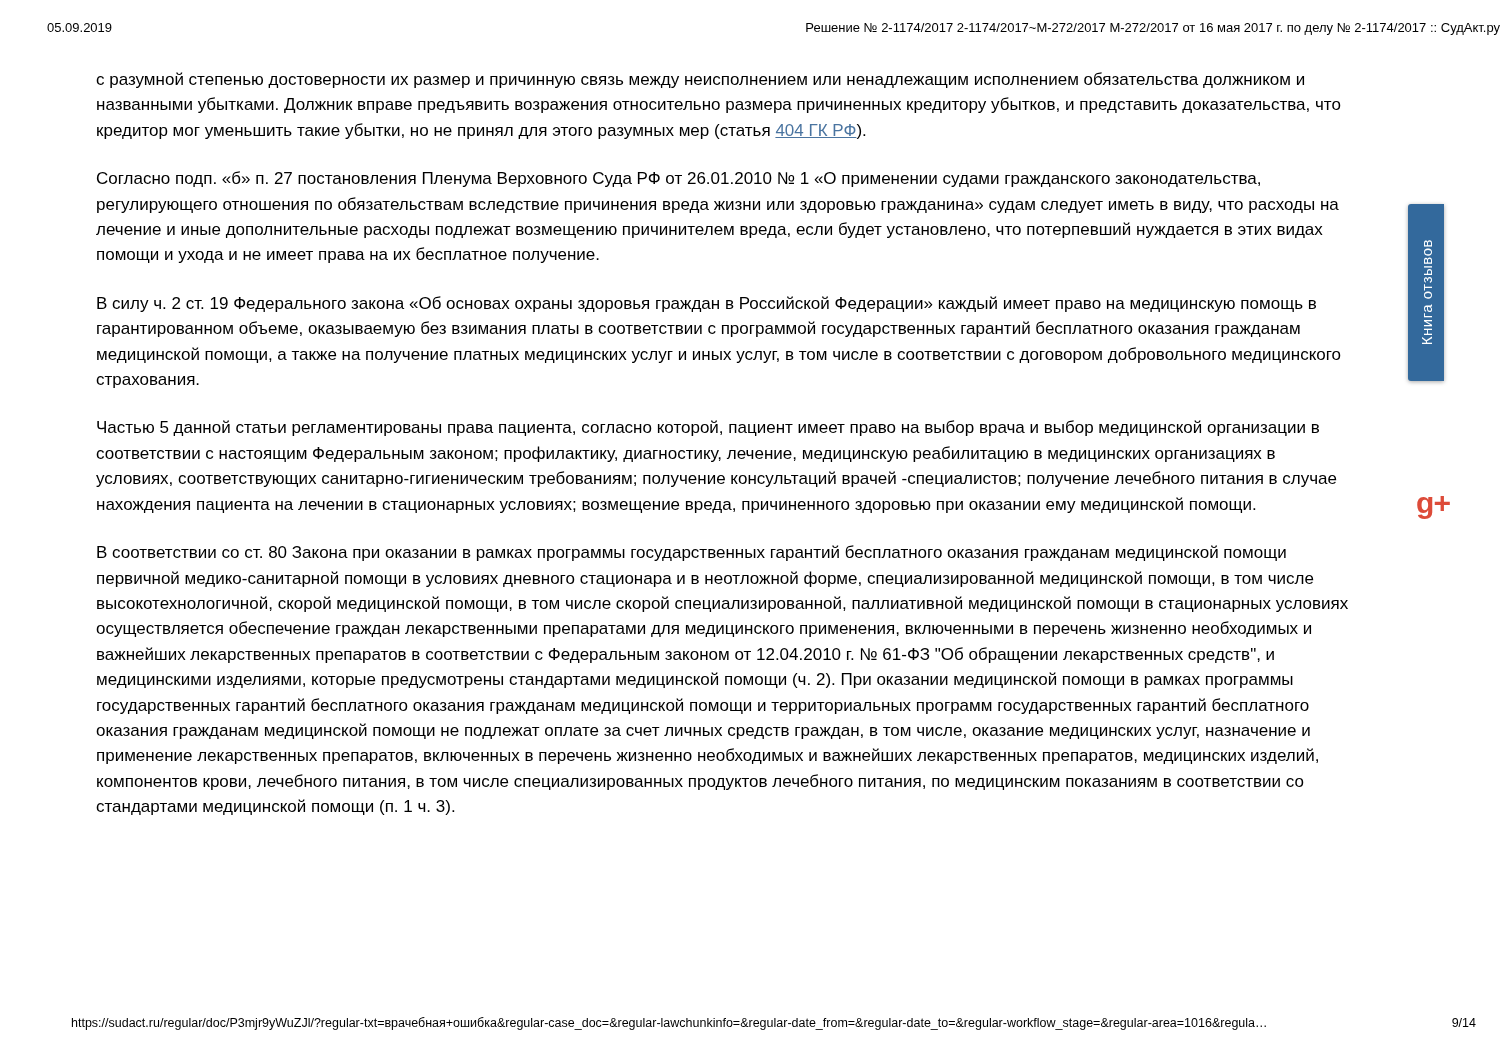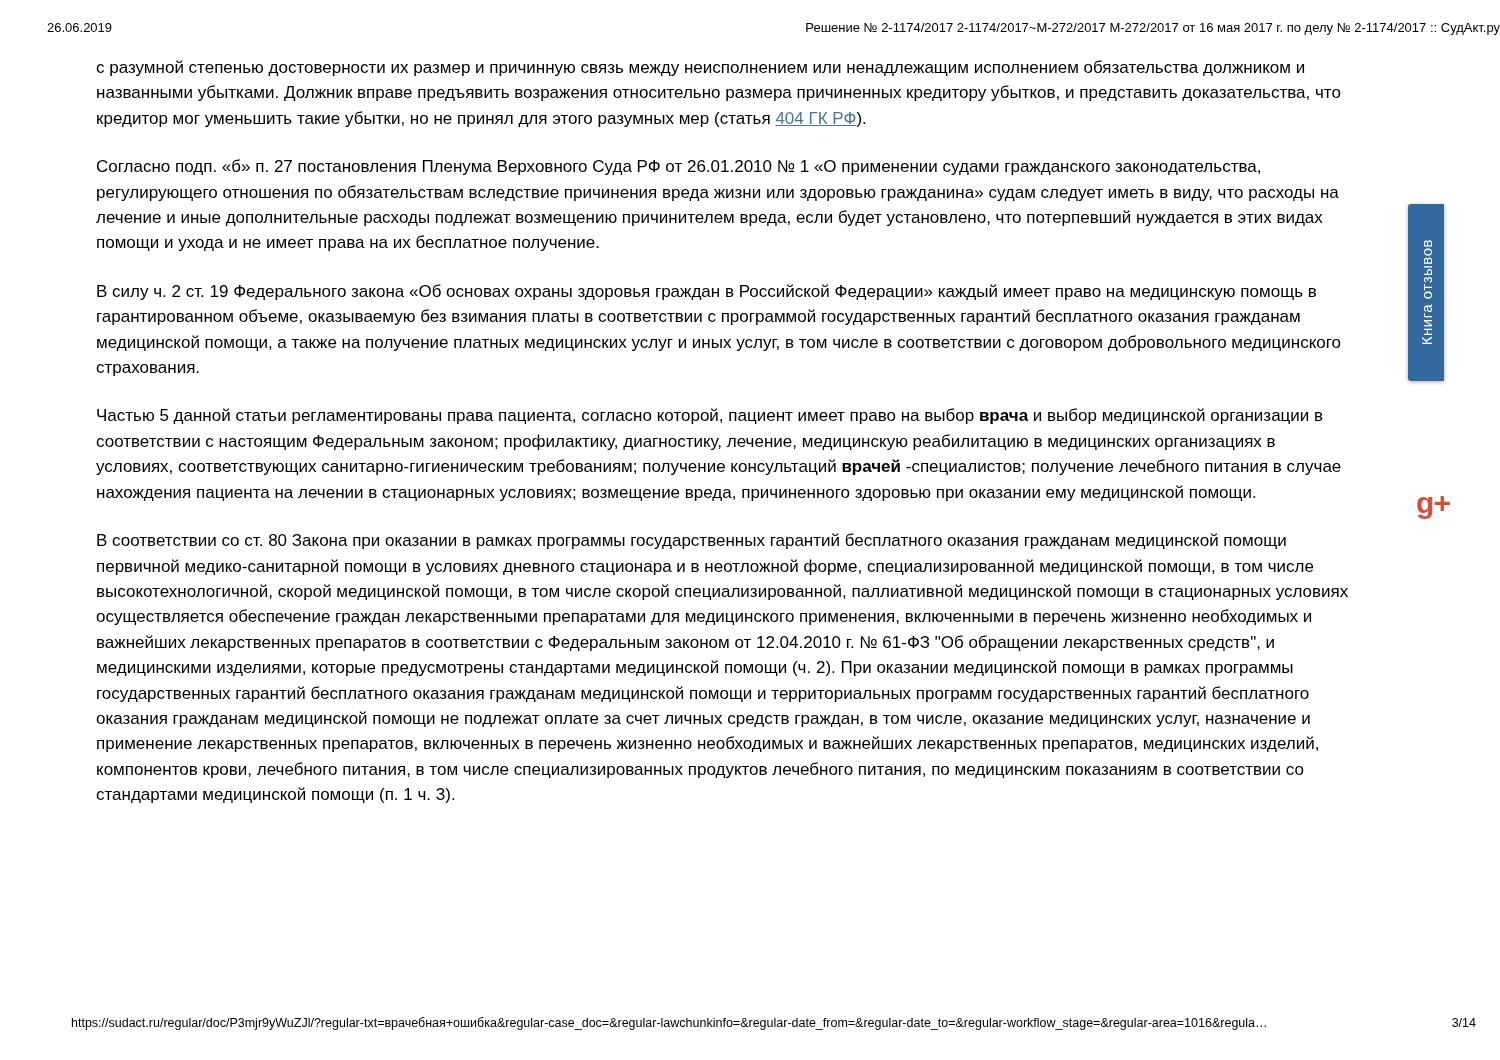--- a/index.html
+++ b/index.html
@@ -14,22 +14,22 @@
     position:absolute;top:20px;left:0;width:1500px;height:20px;
     font-size:13px;color:#000;
   }
   .print-date{position:absolute;left:47px;top:0;white-space:nowrap;}
   .print-title{position:absolute;left:0;right:0;text-align:right;white-space:nowrap;}
   
   .doc-body{
     position:absolute;top:55px;left:96px;width:1258px;
     font-size:17px;line-height:25.4px;color:#000;
   }
-  .doc-body p.para{margin:0 0 23px 0;padding:0;}
-  .bold{font-weight:bold;}
+  .doc-body p.para{margin:12px 0 23px 0;padding:0;}
+  .bold{font-weight:normal;}
   .doclink{
     color:var(--link-color,#4a74a0);
     text-decoration:underline;
     cursor:pointer;
   }
   
   .feedback-tab{
     position:absolute;left:1408px;top:204px;width:36px;height:177px;
     background:#33699c;color:#fff;
     border-radius:3px 0 0 3px;
@@ -58,21 +58,21 @@
     position:absolute;left:0;top:1016px;width:1500px;height:20px;
     font-size:12.5px;color:#000;margin-left:24px;
   }
   .print-url{position:absolute;left:47px;top:0;white-space:nowrap;max-width:1330px;overflow:hidden;}
   .page-indicator{position:absolute;right:48px;top:0;white-space:nowrap;}
 </style>
 </head>
 <body>
 
 <div class="print-header">
-  <span class="print-date">26.06.2019</span>
+  <span class="print-date">05.09.2019</span>
   <span class="print-title">Решение № 2-1174/2017 2-1174/2017~М-272/2017 М-272/2017 от 16 мая 2017 г. по делу № 2-1174/2017 :: СудАкт.ру</span>
 </div>
 
 <div class="doc-body">
     <p class="para"><span>с разумной степенью достоверности их размер и причинную связь между неисполнением или ненадлежащим исполнением обязательства должником и названными убытками. Должник вправе предъявить возражения относительно размера причиненных кредитору убытков, и представить доказательства, что кредитор мог уменьшить такие убытки, но не принял для этого разумных мер (статья </span><span class="doclink">404 ГК РФ</span><span>).</span></p>
     <p class="para"><span>Согласно подп. «б» п. 27 постановления Пленума Верховного Суда РФ от 26.01.2010 № 1 «О применении судами гражданского законодательства, регулирующего отношения по обязательствам вследствие причинения вреда жизни или здоровью гражданина» судам следует иметь в виду, что расходы на лечение и иные дополнительные расходы подлежат возмещению причинителем вреда, если будет установлено, что потерпевший нуждается в этих видах помощи и ухода и не имеет права на их бесплатное получение.</span></p>
     <p class="para"><span>В силу ч. 2 ст. 19 Федерального закона «Об основах охраны здоровья граждан в Российской Федерации» каждый имеет право на медицинскую помощь в гарантированном объеме, оказываемую без взимания платы в соответствии с программой государственных гарантий бесплатного оказания гражданам медицинской помощи, а также на получение платных медицинских услуг и иных услуг, в том числе в соответствии с договором добровольного медицинского страхования.</span></p>
     <p class="para"><span>Частью 5 данной статьи регламентированы права пациента, согласно которой, пациент имеет право на выбор </span><span class="bold">врача</span><span> и выбор медицинской организации в соответствии с настоящим Федеральным законом; профилактику, диагностику, лечение, медицинскую реабилитацию в медицинских организациях в условиях, соответствующих санитарно-гигиеническим требованиям; получение консультаций </span><span class="bold">врачей</span><span> -специалистов; получение лечебного питания в случае нахождения пациента на лечении в стационарных условиях; возмещение вреда, причиненного здоровью при оказании ему медицинской помощи.</span></p>
     <p class="para"><span>В соответствии со ст. 80 Закона при оказании в рамках программы государственных гарантий бесплатного оказания гражданам медицинской помощи первичной медико-санитарной помощи в условиях дневного стационара и в неотложной форме, специализированной медицинской помощи, в том числе высокотехнологичной, скорой медицинской помощи, в том числе скорой специализированной, паллиативной медицинской помощи в стационарных условиях осуществляется обеспечение граждан лекарственными препаратами для медицинского применения, включенными в перечень жизненно необходимых и важнейших лекарственных препаратов в соответствии с Федеральным законом от 12.04.2010 г. № 61-ФЗ "Об обращении лекарственных средств", и медицинскими изделиями, которые предусмотрены стандартами медицинской помощи (ч. 2). При оказании медицинской помощи в рамках программы государственных гарантий бесплатного оказания гражданам медицинской помощи и территориальных программ государственных гарантий бесплатного оказания гражданам медицинской помощи не подлежат оплате за счет личных средств граждан, в том числе, оказание медицинских услуг, назначение и применение лекарственных препаратов, включенных в перечень жизненно необходимых и важнейших лекарственных препаратов, медицинских изделий, компонентов крови, лечебного питания, в том числе специализированных продуктов лечебного питания, по медицинским показаниям в соответствии со стандартами медицинской помощи (п. 1 ч. 3).</span></p>
   </div>
@@ -80,14 +80,14 @@
 <div class="feedback-tab" style="background: rgb(51, 105, 156); color: rgb(255, 255, 255);">
   <span class="vtext">Книга отзывов</span>
 </div>
 
 <div class="gplus">
   <span class="glabel" style="color: rgb(221, 75, 57);">g+</span>
 </div>
 
 <div class="print-footer">
   <span class="print-url">https://sudact.ru/regular/doc/P3mjr9yWuZJl/?regular-txt=врачебная+ошибка&amp;regular-case_doc=&amp;regular-lawchunkinfo=&amp;regular-date_from=&amp;regular-date_to=&amp;regular-workflow_stage=&amp;regular-area=1016&amp;regula…</span>
-  <span class="page-indicator">3/14</span>
+  <span class="page-indicator">9/14</span>
 </div>
 
 </body></html>

